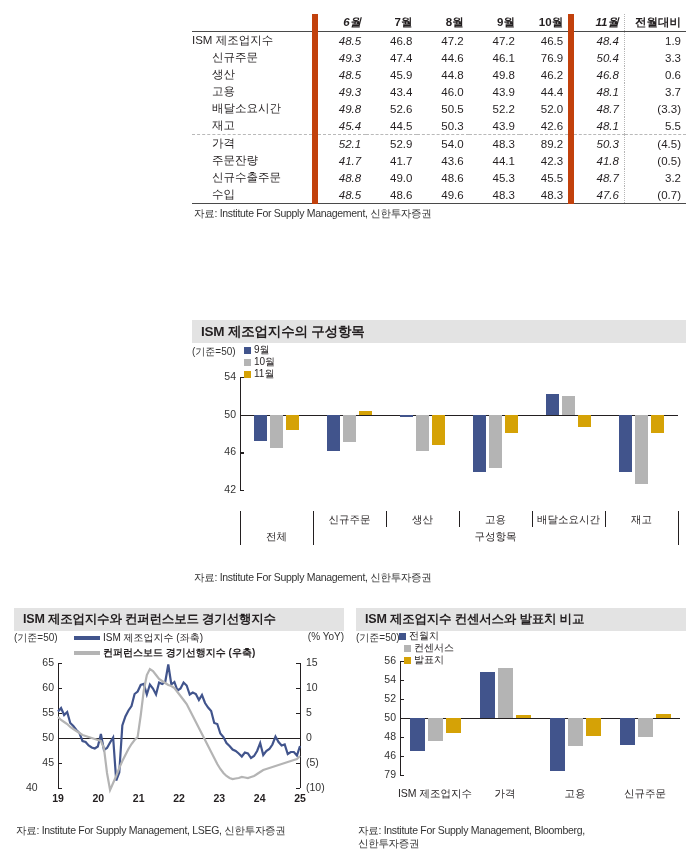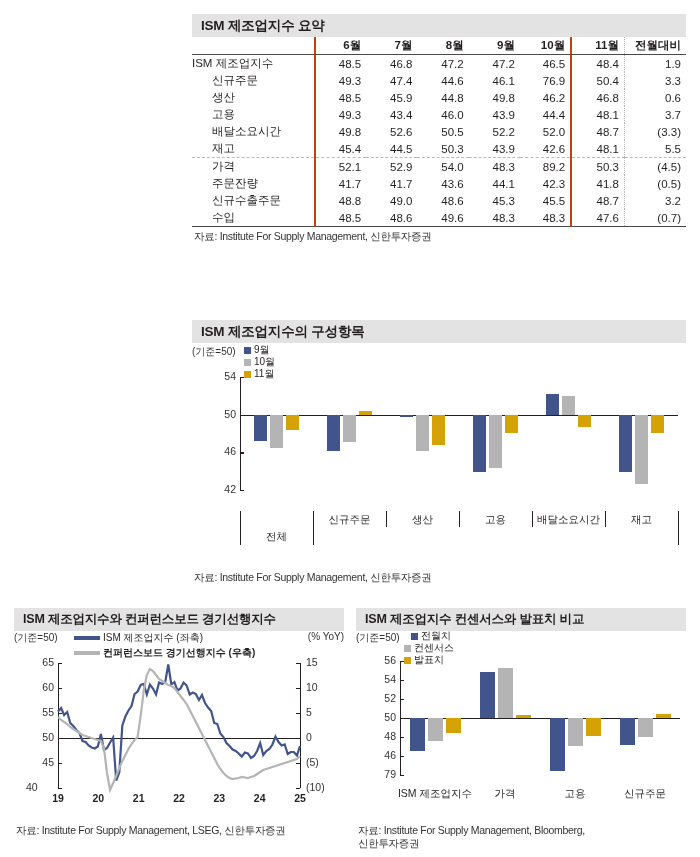--- a/index.html
+++ b/index.html
@@ -35,21 +35,21 @@
   table.ism { border-collapse:collapse; width:100%; font-size:11.5px; }
   table.ism th, table.ism td { padding:1px 5px 1px 0; height:17px; }
   table.ism thead th {
     text-align:right; font-weight:bold; font-size:11.5px;
     border-bottom:1.3px solid #4a4a4a;
   }
   table.ism thead th.blank { border-bottom:1.3px solid #4a4a4a; }
   td.lbl, th.lbl { text-align:left; padding-left:2px; white-space:nowrap; }
   td.lbl.ind { padding-left:20px; }
   td.num { text-align:right; font-variant-numeric:tabular-nums; }
-  .vline { border-left:2px solid #c2410c; }
+  .vline { border-left:6px solid #c2410c;font-style:italic; }
   .vdash { border-left:1.5px dotted #b5b5b5; }
   tr.sec-end td { border-bottom:1.2px dashed #b9b9b9; }
   tr.last td { border-bottom:1.3px solid #4a4a4a; }
   .tbl-src { margin-top:3px; padding-left:2px; }
 
   
   #components-panel { left:192px; top:320px; width:494px; }
   .chart-area { position:relative; }
   .axis-note { font-size:10px; color:#333; position:absolute; }
   .legend-item { font-size:10px; color:#231f20; display:flex; align-items:center; gap:3px; white-space:nowrap; }
@@ -64,21 +64,20 @@
 
   
   #lead-panel { left:14px; top:608px; width:330px; }
   #consensus-panel { left:356px; top:608px; width:330px; }
   .legend-line { width:26px; height:3.2px; display:inline-block; }
 </style>
 </head>
 <body>
 
 <div class="panel" id="summary-panel">
-  <div class="panel-head">ISM 제조업지수 요약</div>
   <table class="ism">
     <thead>
       <tr>
         <th class="lbl blank" style="width:120px;"></th>
         <th class="vline" style="width:50px;">6월</th>
         <th style="width:50px;">7월</th>
         <th style="width:50px;">8월</th>
         <th style="width:50px;">9월</th>
         <th style="width:50px;">10월</th>
         <th class="vline" style="width:52px;">11월</th>
@@ -241,20 +240,21 @@
       <div class="catsep" style="left: 267px; top: 168px; height: 16px;"></div>
       <div class="catsep" style="left: 340px; top: 168px; height: 16px;"></div>
       <div class="catsep" style="left: 413px; top: 168px; height: 16px;"></div>
       <div class="catsep" style="left: 486px; top: 168px; height: 34px;"></div>
       <div class="catlabel" style="left: 29.5px; width: 110px; top: 187px;">전체</div>
       <div class="catlabel" style="left: 102.5px; width: 110px; top: 170px;">신규주문</div>
       <div class="catlabel" style="left: 175.5px; width: 110px; top: 170px;">생산</div>
       <div class="catlabel" style="left: 248.5px; width: 110px; top: 170px;">고용</div>
       <div class="catlabel" style="left: 321.5px; width: 110px; top: 170px;">배달소요시간</div>
       <div class="catlabel" style="left: 394.5px; width: 110px; top: 170px;">재고</div>
+      <div class="catlabel" style="left: 121px; width: 365px; top: 187px;">구성항목</div>
     </div>
   <div class="src" style="padding-left:2px;">자료: Institute For Supply Management, 신한투자증권</div>
 </div>
 
 <div class="panel" id="lead-panel">
   <div class="panel-head" style="font-size:12.5px;">ISM 제조업지수와 컨퍼런스보드 경기선행지수</div>
   <div class="chart-area" id="lead-chart" style="height:193px;position:relative;">
       <div class="axis-note" style="left: 0px; top: 0px;">(기준=50)</div>
       <div class="axis-note" style="right: 0px; top: 0px;">(% YoY)</div>
       <div class="legend-item" style="position: absolute; left: 60px; top: 0px;">
@@ -304,21 +304,21 @@
       <div class="catlabel" style="left: 225.667px; width: 40px; top: 161px; font-weight: bold;">24</div>
       <div class="catlabel" style="left: 266px; width: 40px; top: 161px; font-weight: bold;">25</div>
     </div>
   <div class="src" style="padding-left:2px;">자료: Institute For Supply Management, LSEG, 신한투자증권</div>
 </div>
 
 <div class="panel" id="consensus-panel">
   <div class="panel-head" style="font-size:12.5px;">ISM 제조업지수 컨센서스와 발표치 비교</div>
   <div class="chart-area" id="cons-chart" style="height:193px;position:relative;">
       <div class="axis-note" style="left: 0px; top: 0px;">(기준=50)</div>
-      <div class="legend-item" style="position: absolute; left: 48px; top: -2px; padding-left: 7px;">
+      <div class="legend-item" style="position: absolute; left: 36px; top: -2px; padding-left: 7px;">
         <span class="swatch" style="background: rgb(65, 84, 140);"></span>
         <span>전월치</span>
       </div>
       <div class="legend-item" style="position: absolute; left: 48px; top: 10px;">
         <span class="swatch" style="background: rgb(180, 180, 180);"></span>
         <span>컨센서스</span>
       </div>
       <div class="legend-item" style="position: absolute; left: 48px; top: 22px;">
         <span class="swatch" style="background: rgb(213, 162, 6);"></span>
         <span>발표치</span>

